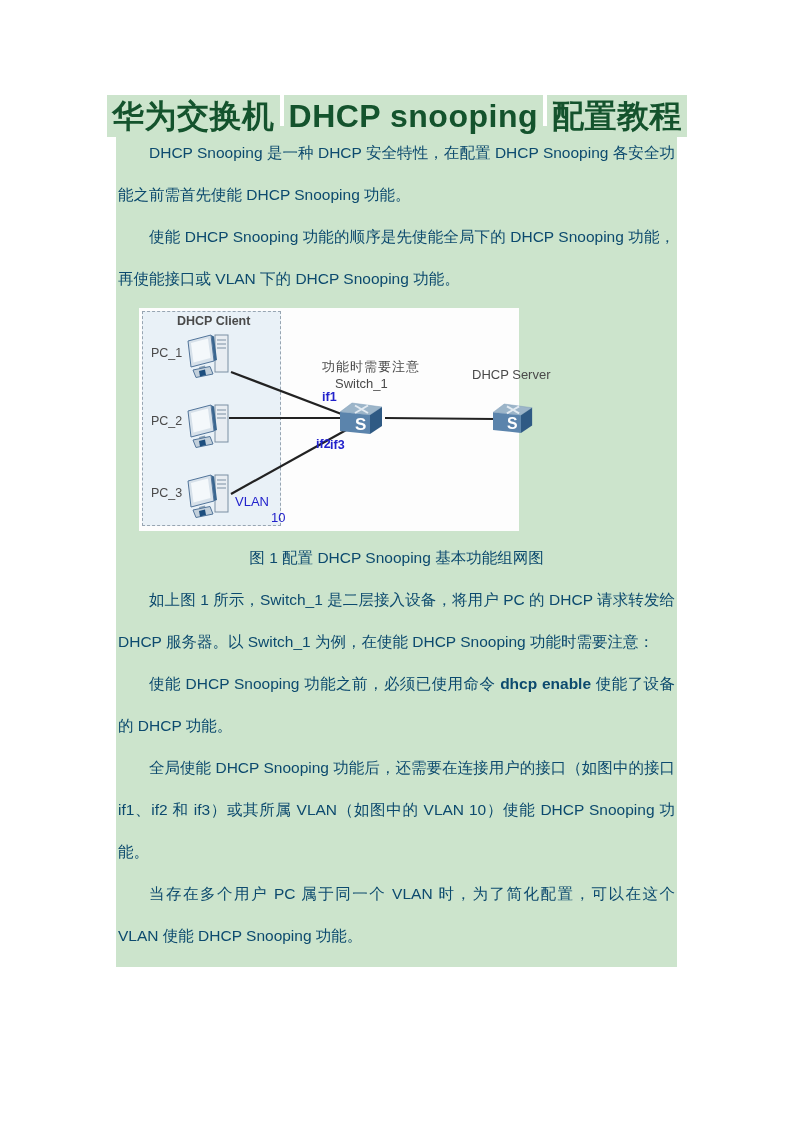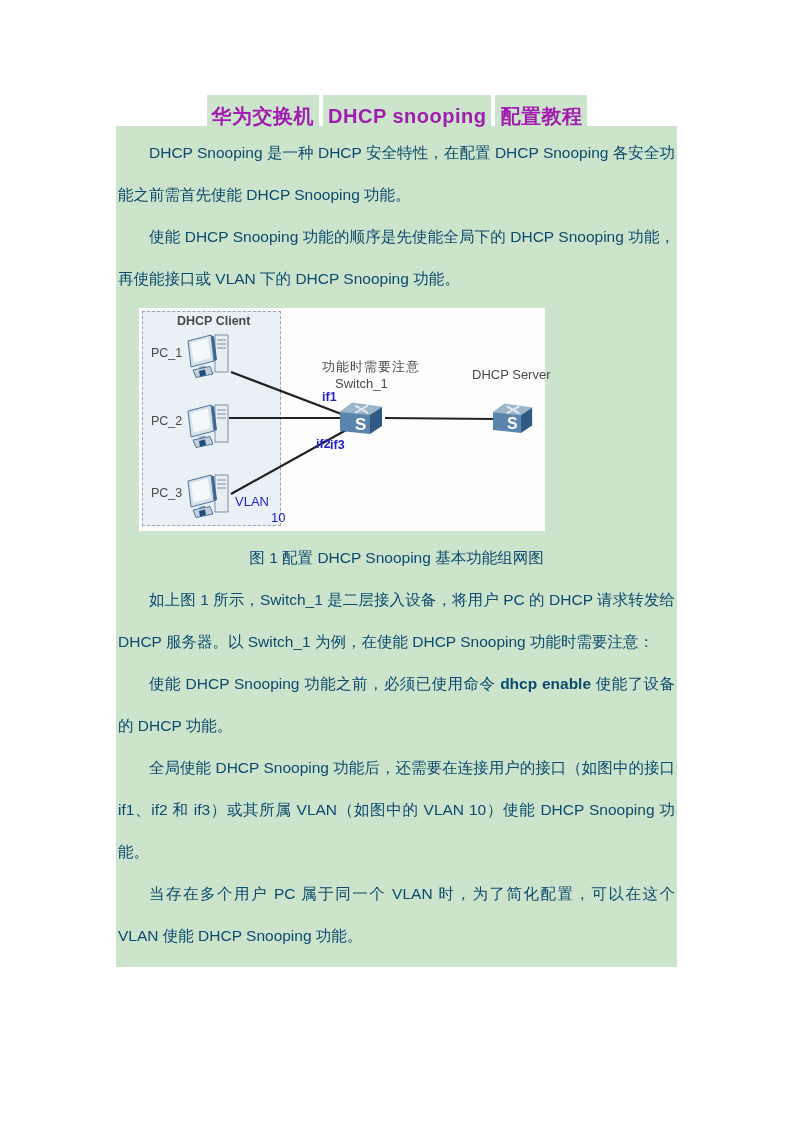--- a/index.html
+++ b/index.html
@@ -4,41 +4,41 @@
 <style>
   html,body{margin:0;padding:0;}
   body{
     width:794px;height:1123px;background:#ffffff;
     font-family:"Liberation Sans","DejaVu Sans",sans-serif;
     color:#3d3d3d;overflow:hidden;
   }
   .page{width:794px;height:1123px;position:relative;padding-top:95px;box-sizing:border-box;}
   
   .doc-title{
-    text-align:center;font-size:20px;font-weight:600;color:#a21caf;
+    text-align:center;font-size:32px;font-weight:600;color:#14532d;
     line-height:34px;height:31px;letter-spacing:.5px;white-space:nowrap;
   }
   .doc-title .hl{
     background:#cce4cc;display:inline-block;padding:4px 5px;margin:0 2px;
   }
   
   .content{
     margin-left:116px;width:561px;background:#cce4cc;
     padding:6px 2px 10px 2px;box-sizing:border-box;
   }
   .content p{
     margin:0;font-size:15.5px;line-height:42px;text-align:justify;
     text-indent:31px;color:#0c4a6e;
   }
   .content p.caption{text-indent:0;text-align:center;margin-top:6px;}
   .cmd{font-weight:700;}
   
   .figure{
-    position:relative;width:406px;height:223px;background:#fdfdfd;
-    margin:8px 0 0 21px;font-family:"Liberation Sans",sans-serif;
+    position:relative;width:368px;height:223px;background:#fdfdfd;
+    margin:8px 0 0 21px;font-family:"Liberation Sans",sans-serif;padding-left:12px;
   }
   .client-box{
     position:absolute;left:3px;top:3px;width:139px;height:215px;
     background:#e9f1f7;border:1px dashed #97a5b2;box-sizing:border-box;
   }
   .diag-label{position:absolute;font-size:12.5px;color:#4a4a4a;white-space:nowrap;}
   .diag-label.bold{font-weight:700;}
   .blue-label{position:absolute;font-size:12.5px;color:#2222cc;white-space:nowrap;}
   .blue-label.bold{font-weight:700;}
   .icon-abs{position:absolute;}

